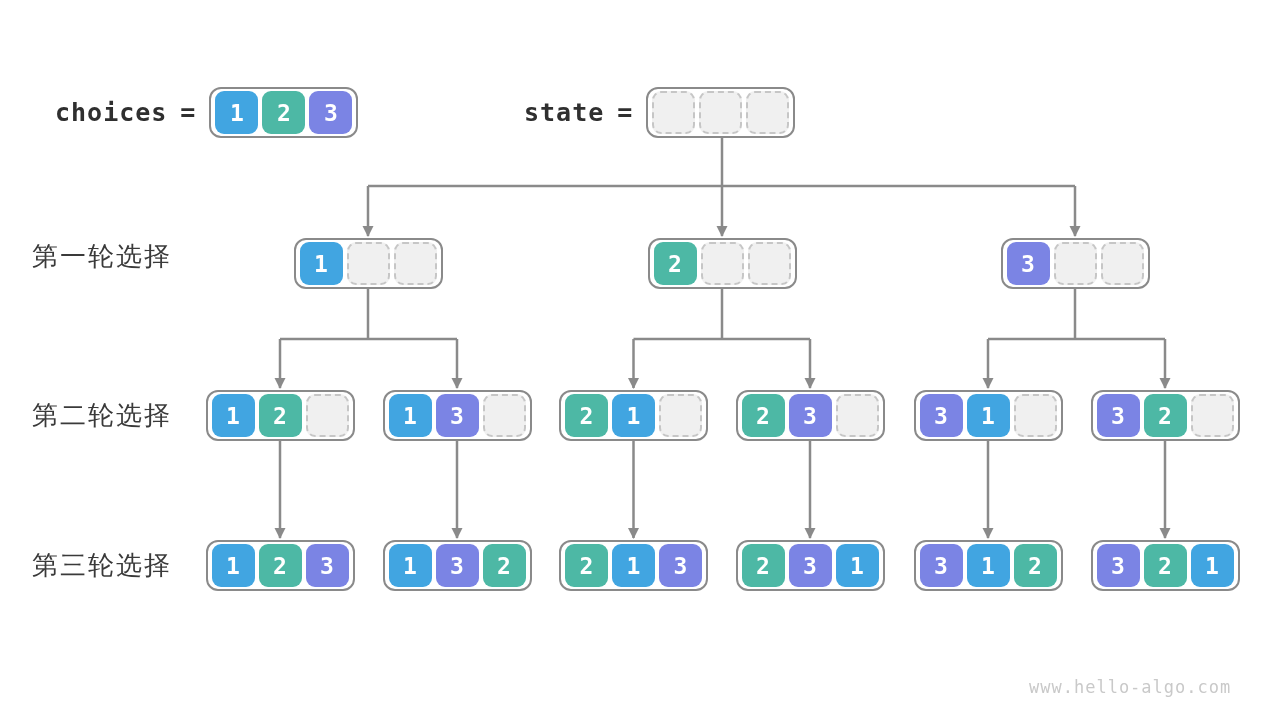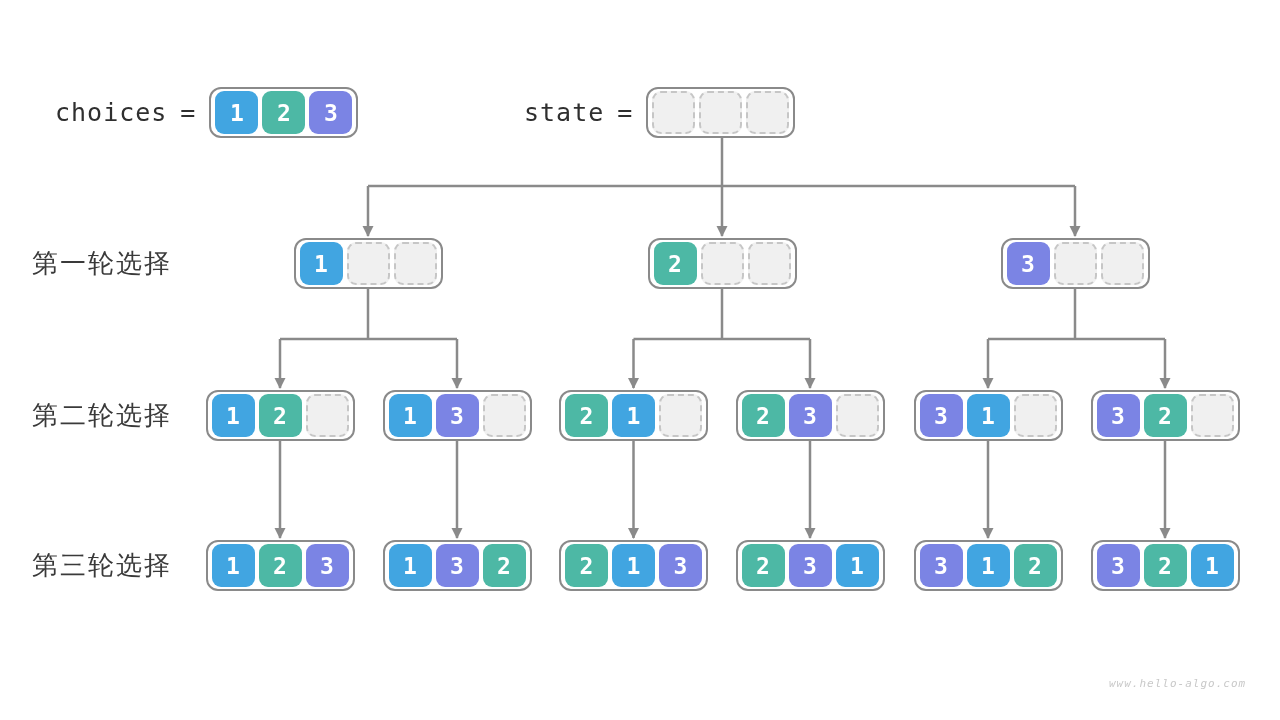--- a/index.html
+++ b/index.html
@@ -25,21 +25,21 @@
     top: 87px;
     height: 51px;
     display: flex;
     align-items: center;
     gap: 13px;
   }
   #row-choices { left: 55px; }
   #row-state  { left: 524px; text-align: right; }
   .code-label {
     font-family: "DejaVu Sans Mono", monospace;
-    font-weight: normal;
+    font-weight: bold;
     font-size: 25px;
     letter-spacing: 1px;
     color: #2f2f2f;
     white-space: nowrap;
   }
   .array-node {
     width: 149px;
     height: 51px;
     box-sizing: border-box;
     background: #ffffff;
@@ -72,32 +72,31 @@
   }
   .row-label {
     position: absolute;
     left: 32px;
     font-size: 26px;
     line-height: 30px;
     letter-spacing: 2px;
     color: #3a3a3a;
     white-space: nowrap;
   }
-  #label-row-0 { top: 248px; }
+  #label-row-0 { top: 241px; }
   #label-row-1 { top: 400px; }
   #label-row-2 { top: 550px; }
   .watermark {
     position: absolute;
-    left: 1109px;
+    left: 1029px;
     top: 677px;
     font-family: "DejaVu Sans Mono", monospace;
-    font-size: 11px;
+    font-size: 17px;
     letter-spacing: 1px;
     color: #c9c9c9;
-    font-style: italic;
   }
 </style>
 </head>
 <body>
 
 <div class="canvas">
 
   <svg class="connectors" id="connectors-svg">
     <defs>
       <marker id="arrowhead" markerUnits="userSpaceOnUse" markerWidth="14" markerHeight="14" refX="10" refY="5.5" orient="auto">

